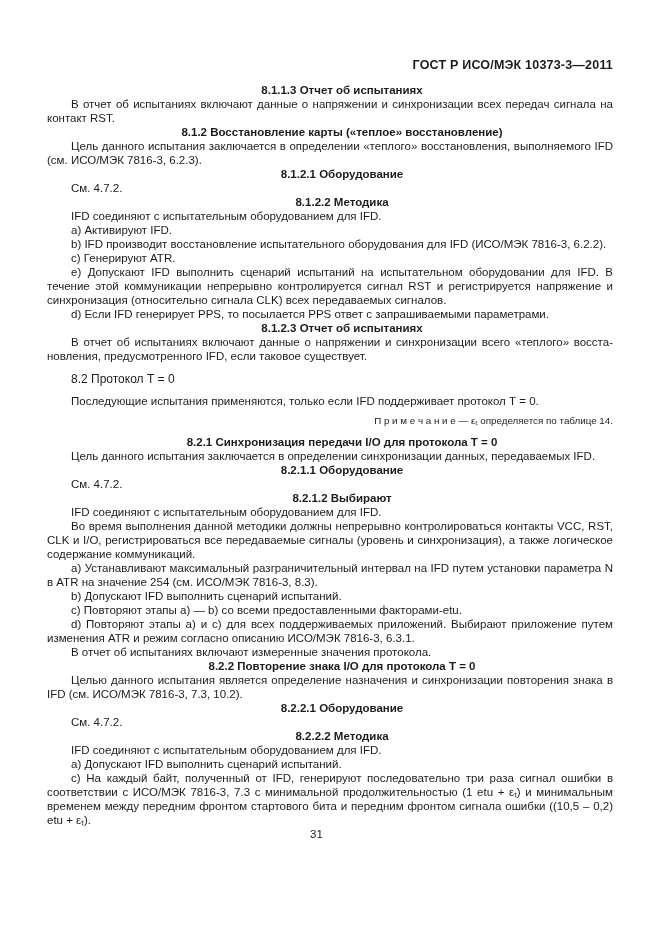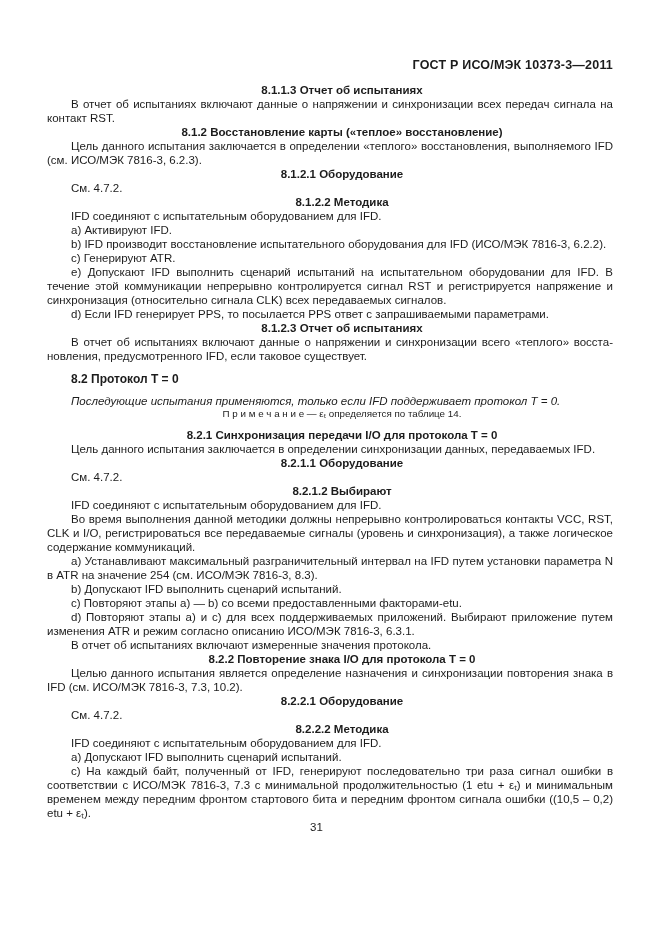--- a/index.html
+++ b/index.html
@@ -31,33 +31,33 @@
     font-size: 11.5px;
     line-height: 14px;
     text-align: justify;
     text-indent: 24px;
   }
   .content p.h3 {
     font-weight: bold;
     text-align: center;
   }
   .content p.h2 {
-    font-weight: bold;
+    font-weight: normal;
     text-align: left;
     font-size: 12px;
     margin: 9px 0 8px 0;
   }
   .content p.body-sp {
-    font-style: italic;
+    margin-bottom: 7px;
   }
   .content p.note {
     font-size: 9.8px;
     line-height: 12px;
     margin: 0 0 8px 0;
-    text-align: center;
+    text-align: right;
   }
   .page-number {
     text-align: center;
     font-size: 11.5px;
     line-height: 14px;
     padding-right: 27px;
   }
 </style>
 </head>
 <body>

